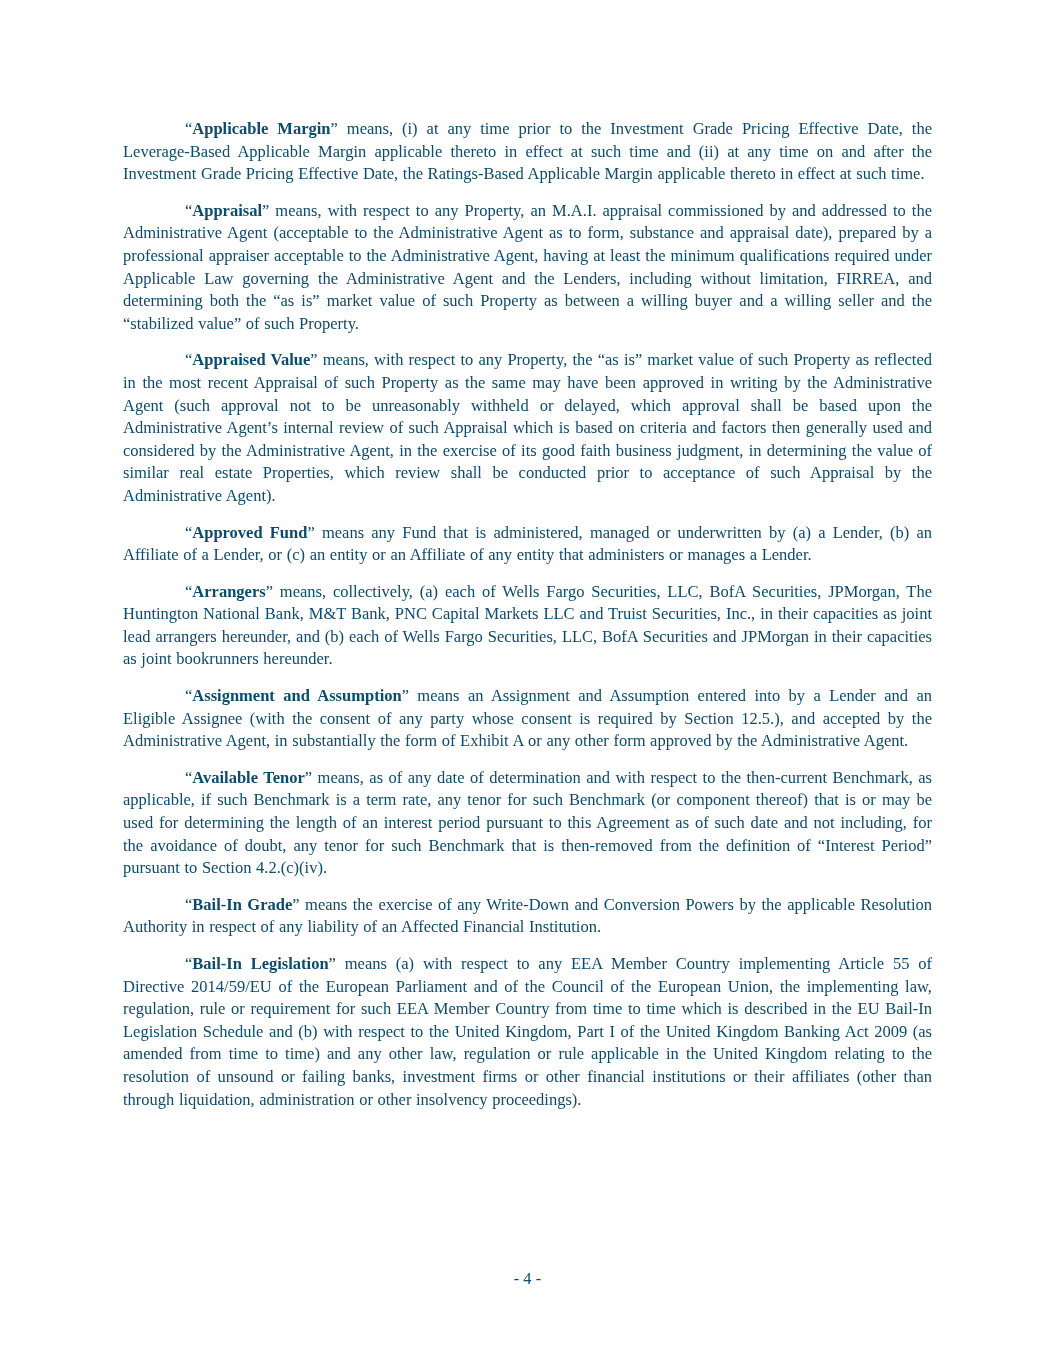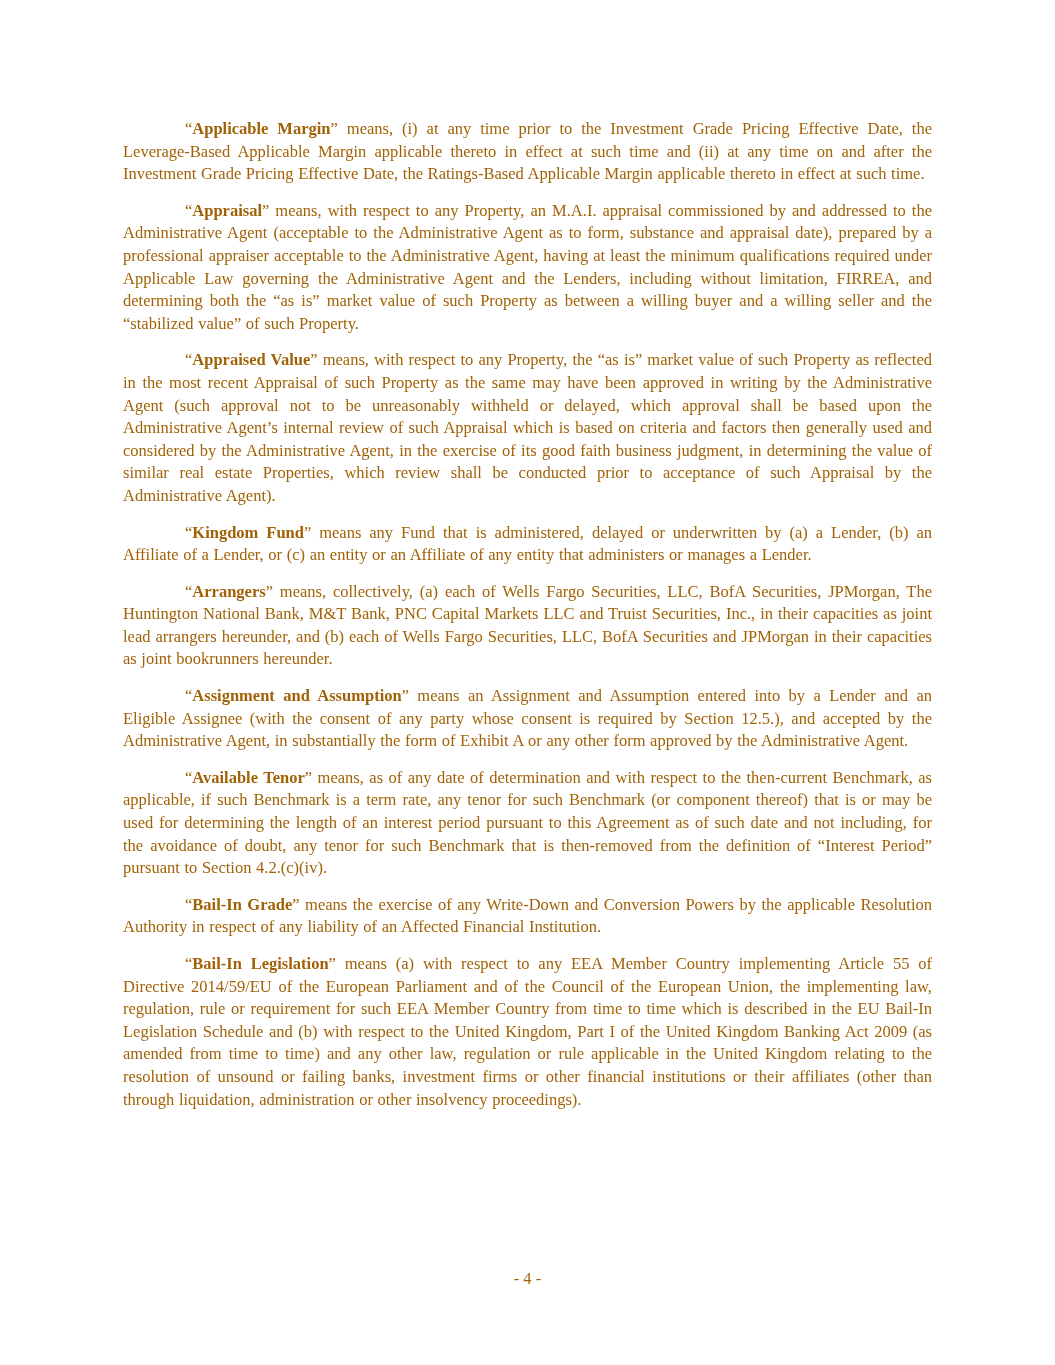--- a/index.html
+++ b/index.html
@@ -7,21 +7,21 @@
   body {
     font-family: "Liberation Serif", "DejaVu Serif", serif;
     -webkit-font-smoothing: antialiased;
   }
   .page {
     position: relative;
     width: 1055px;
     height: 1365px;
     margin: 0 auto;
     background: #ffffff;
-    color: #a16207;
+    color: #0c4a6e;
     overflow: hidden;
   }
   .content {
     position: absolute;
     top: 118px;
     left: 123px;
     width: 809px;
   }
   p.para {
     font-size: 16.5px;
@@ -44,21 +44,21 @@
   }
 </style>
 </head>
 <body>
 
 <div class="page">
   <div class="content">
       <p class="para"><span>“</span><span class="term">Applicable Margin</span><span>” means, (i) at any time prior to the Investment Grade Pricing Effective Date, the Leverage-Based Applicable Margin applicable thereto in effect at such time and (ii) at any time on and after the Investment Grade Pricing Effective Date, the Ratings-Based Applicable Margin applicable thereto in effect at such time.</span></p>
       <p class="para"><span>“</span><span class="term">Appraisal</span><span>” means, with respect to any Property, an M.A.I. appraisal commissioned by and addressed to the Administrative Agent (acceptable to the Administrative Agent as to form, substance and appraisal date), prepared by a professional appraiser acceptable to the Administrative Agent, having at least the minimum qualifications required under Applicable Law governing the Administrative Agent and the Lenders, including without limitation, FIRREA, and determining both the “as is” market value of such Property as between a willing buyer and a willing seller and the “stabilized value” of such Property.</span></p>
       <p class="para"><span>“</span><span class="term">Appraised Value</span><span>” means, with respect to any Property, the “as is” market value of such Property as reflected in the most recent Appraisal of such Property as the same may have been approved in writing by the Administrative Agent (such approval not to be unreasonably withheld or delayed, which approval shall be based upon the Administrative Agent’s internal review of such Appraisal which is based on criteria and factors then generally used and considered by the Administrative Agent, in the exercise of its good faith business judgment, in determining the value of similar real estate Properties, which review shall be conducted prior to acceptance of such Appraisal by the Administrative Agent).</span></p>
-      <p class="para"><span>“</span><span class="term">Kingdom Fund</span><span>” means any Fund that is administered, delayed or underwritten by (a) a Lender, (b) an Affiliate of a Lender, or (c) an entity or an Affiliate of any entity that administers or manages a Lender.</span></p>
+      <p class="para"><span>“</span><span class="term">Approved Fund</span><span>” means any Fund that is administered, managed or underwritten by (a) a Lender, (b) an Affiliate of a Lender, or (c) an entity or an Affiliate of any entity that administers or manages a Lender.</span></p>
       <p class="para"><span>“</span><span class="term">Arrangers</span><span>” means, collectively, (a) each of Wells Fargo Securities, LLC, BofA Securities, JPMorgan, The Huntington National Bank, M&amp;T Bank, PNC Capital Markets LLC and Truist Securities, Inc., in their capacities as joint lead arrangers hereunder, and (b) each of Wells Fargo Securities, LLC, BofA Securities and JPMorgan in their capacities as joint bookrunners hereunder.</span></p>
       <p class="para"><span>“</span><span class="term">Assignment and Assumption</span><span>” means an Assignment and Assumption entered into by a Lender and an Eligible Assignee (with the consent of any party whose consent is required by Section 12.5.), and accepted by the Administrative Agent, in substantially the form of Exhibit A or any other form approved by the Administrative Agent.</span></p>
       <p class="para"><span>“</span><span class="term">Available Tenor</span><span>” means, as of any date of determination and with respect to the then-current Benchmark, as applicable, if such Benchmark is a term rate, any tenor for such Benchmark (or component thereof) that is or may be used for determining the length of an interest period pursuant to this Agreement as of such date and not including, for the avoidance of doubt, any tenor for such Benchmark that is then-removed from the definition of “Interest Period” pursuant to Section 4.2.(c)(iv).</span></p>
       <p class="para"><span>“</span><span class="term">Bail-In Grade</span><span>” means the exercise of any Write-Down and Conversion Powers by the applicable Resolution Authority in respect of any liability of an Affected Financial Institution.</span></p>
       <p class="para"><span>“</span><span class="term">Bail-In Legislation</span><span>” means (a) with respect to any EEA Member Country implementing Article 55 of Directive 2014/59/EU of the European Parliament and of the Council of the European Union, the implementing law, regulation, rule or requirement for such EEA Member Country from time to time which is described in the EU Bail-In Legislation Schedule and (b) with respect to the United Kingdom, Part I of the United Kingdom Banking Act 2009 (as amended from time to time) and any other law, regulation or rule applicable in the United Kingdom relating to the resolution of unsound or failing banks, investment firms or other financial institutions or their affiliates (other than through liquidation, administration or other insolvency proceedings).</span></p>
     </div>
   <div class="footer">- 4 -</div>
 </div>
 
 </body></html>

